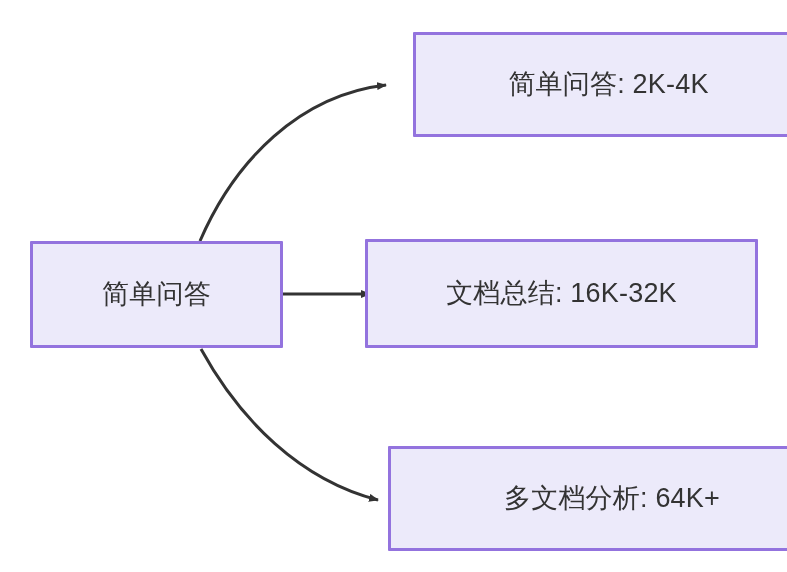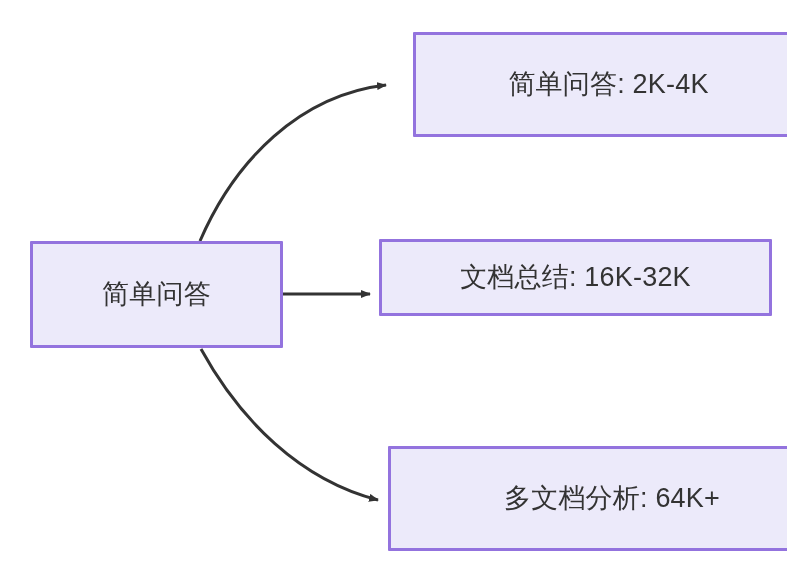--- a/index.html
+++ b/index.html
@@ -61,24 +61,24 @@
   }
 
   
   #node-simple-qa {
     left: 413px;
     top: 32px;
     width: 391px;
     height: 105px;
   }
   #node-doc-summary {
-    left: 379px;
+    left: 365px;
     top: 239px;
     width: 393px;
-    height: 77px;
+    height: 109px;
   }
   #node-multidoc-analysis {
     left: 388px;
     top: 446px;
     width: 448px;
     height: 105px;
   }
 </style>
 </head>
 <body>

